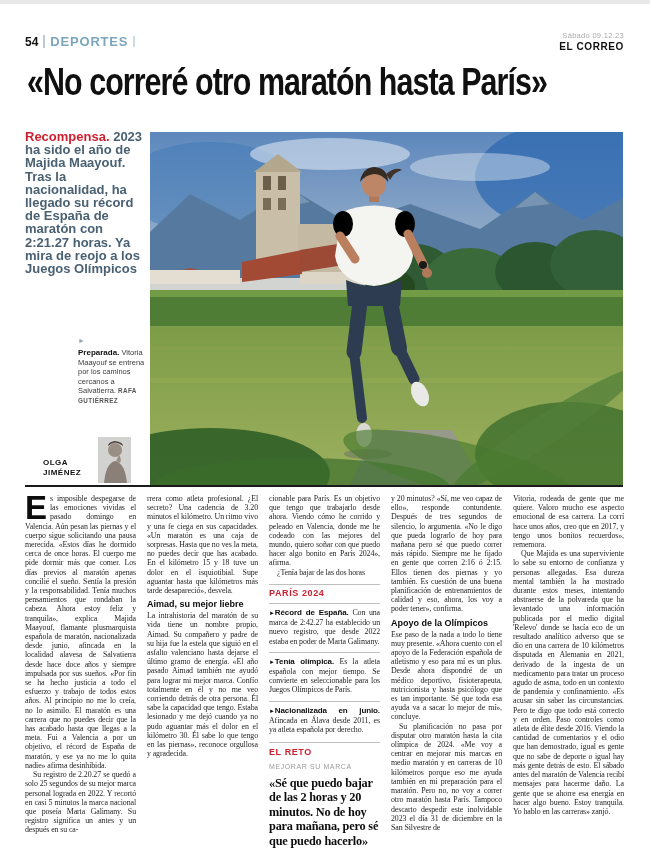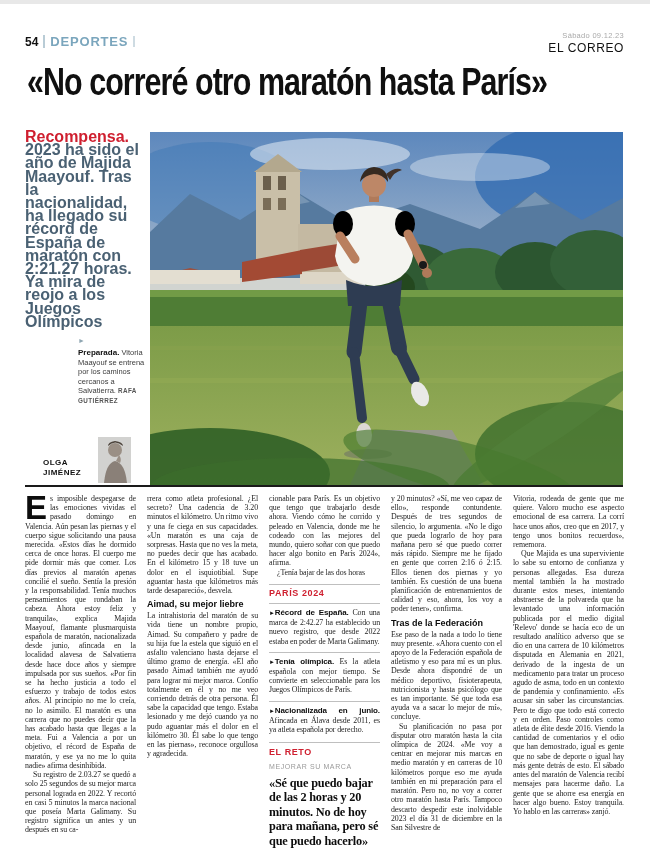--- a/index.html
+++ b/index.html
@@ -12,33 +12,33 @@
   
   .hdr-left { position:absolute; left:25px; top:30px; display:flex; align-items:center; gap:5px;
     font-family:"Liberation Sans", sans-serif; }
   .page-num { font-size:12px; font-weight:bold; color:#111; }
   .hdr-bar { width:2px; height:13px; background:#b9ccd6; }
   .hdr-bar.short { height:11px; opacity:.7; }
   .section-name { font-size:13px; font-weight:bold; letter-spacing:.8px; color:#7ba6bd; }
   .hdr-right { position:absolute; right:26px; top:27px; text-align:right;
     font-family:"Liberation Sans", sans-serif; }
   .hdr-date { font-size:7.5px; color:#a9a9a9; letter-spacing:.3px; }
-  .hdr-paper { font-size:12px; font-weight:normal; color:#111; letter-spacing:.6px; margin-top:1px; }
+  .hdr-paper { font-size:10px; font-weight:bold; color:#111; letter-spacing:.6px; margin-top:1px; }
   
   .headline {
     position:absolute; left:27px; top:56px; white-space:nowrap;
     font-family:"Liberation Sans", sans-serif; font-weight:bold;
     font-size:39px; letter-spacing:-1.2px; color:#101010;
     transform:scaleX(.78); transform-origin:0 0;
   }
   
   .lead {
     position:absolute; left:25px; top:126px; width:119px;
     font-family:"Liberation Sans", sans-serif; font-weight:bold;
-    font-size:16px; line-height:13.2px; color:#4a6173;
+    font-size:13px; line-height:13.2px; color:#4a6173;
   }
   .lead .kicker { color:#cf1f2f; }
   
   .photo { position:absolute; left:150px; top:128px; width:473px; height:353px; overflow:hidden; }
   .photo svg { display:block; width:100%; height:100%; }
   
   .caption { position:absolute; left:78px; top:333px; width:68px;
     font-family:"Liberation Sans", sans-serif; font-size:7.5px; line-height:9.6px; color:#3c3c3c; }
   .caption .cap-arrow { display:block; color:#8fa6b2; font-size:7px; line-height:8px; margin-bottom:3px; }
   .caption .cap-title { font-weight:bold; color:#111; font-size:8px; }
@@ -201,21 +201,21 @@
         <path d="M6,46 Q8,26 17,24 Q27,26 29,46 Z" fill="#8a8078"></path>
         <path d="M21,18 Q24,22 22,26 L18,24 Z" fill="#9a8f85"></path>
       </svg>
     </div>
   </div>
 
   <div class="main-rule"></div>
 
   <div class="col c1">
     <p><span class="dropcap">E</span><span>s imposible despegarse de las emociones vividas el pasado domingo en Valencia. Aún pesan las piernas y el cuerpo sigue solicitando una pausa merecida. «Estos días he dormido cerca de once horas. El cuerpo me pide dormir más que comer. Los días previos al maratón apenas concilié el sueño. Sentía la presión y la responsabilidad. Tenía muchos pensamientos que rondaban la cabeza. Ahora estoy feliz y tranquila», explica Majida Maayouf, flamante plusmarquista española de maratón, nacionalizada desde junio, afincada en la localidad alavesa de Salvatierra desde hace doce años y siempre impulsada por sus sueños. «Por fin se ha hecho justicia a todo el esfuerzo y trabajo de todos estos años. Al principio no me lo creía, no lo asimilo. El maratón es una carrera que no puedes decir que la has acabado hasta que llegas a la meta. Fui a Valencia a por un objetivo, el récord de España de maratón, y ese ya no me lo quita nadie» afirma desinhibida.</span></p>
-    <p class="ind">Su registro de 2.03.27 se quedó a solo 25 segundos de su mejor marca personal lograda en 2022. Y recortó en casi 5 minutos la marca nacional que poseía Marta Galimany. Su registro significa un antes y un después en su ca-</p>
+    <p class="ind">Su registro de 2.20.27 se quedó a solo 25 segundos de su mejor marca personal lograda en 2022. Y recortó en casi 5 minutos la marca nacional que poseía Marta Galimany. Su registro significa un antes y un después en su ca-</p>
   </div>
 
   <div class="col c2">
     <p>rrera como atleta profesional. ¿El secreto? Una cadencia de 3.20 minutos el kilómetro. Un ritmo vivo y una fe ciega en sus capacidades. «Un maratón es una caja de sorpresas. Hasta que no ves la meta, no puedes decir que has acabado. En el kilómetro 15 y 18 tuve un dolor en el isquiotibial. Supe aguantar hasta que kilómetros más tarde desapareció», desvela.</p>
     <h3 class="subhead">Aimad, su mejor liebre</h3>
     <p>La intrahistoria del maratón de su vida tiene un nombre propio, Aimad. Su compañero y padre de su hija fue la estela que siguió en el asfalto valenciano hasta dejarse el último gramo de energía. «El año pasado Aimad también me ayudó para lograr mi mejor marca. Confío totalmente en él y no me veo corriendo detrás de otra persona. Él sabe la capacidad que tengo. Estaba lesionado y me dejó cuando ya no pudo aguantar más el dolor en el kilómetro 30. Él sabe lo que tengo en las piernas», reconoce orgullosa y agradecida.</p>
   </div>
 
   <div class="col c3">
     <p>cionable para París. Es un objetivo que tengo que trabajarlo desde ahora. Viendo cómo he corrido y peleado en Valencia, donde me he codeado con las mejores del mundo, quiero soñar con que puedo hacer algo bonito en París 2024», afirma.</p>
@@ -236,21 +236,21 @@
       <div class="fb-rule"></div>
       <div class="reto-title">EL RETO</div>
       <div class="reto-kicker">MEJORAR SU MARCA</div>
       <div class="reto-quote">«Sé que puedo bajar de las 2 horas y 20 minutos. No de hoy para mañana, pero sé que puedo hacerlo»</div>
 
     </div>
   </div>
 
   <div class="col c4">
     <p>y 20 minutos? «Sí, me veo capaz de ello», responde contundente. Después de tres segundos de silencio, lo argumenta. «No le digo que pueda lograrlo de hoy para mañana pero sé que puedo correr más rápido. Siempre me he fijado en gente que corren 2:16 ó 2:15. Ellos tienen dos piernas y yo también. Es cuestión de una buena planificación de entrenamientos de calidad y eso, ahora, los voy a poder tener», confirma.</p>
-    <h3 class="subhead">Tras de la Federación</h3>
+    <h3 class="subhead">Apoyo de la Olímpicos</h3>
     <p>Ese paso de la nada a todo lo tiene muy presente. «Ahora cuento con el apoyo de la Federación española de atletismo y eso para mí es un plus. Desde ahora dispondré de un médico deportivo, fisioterapeuta, nutricionista y hasta psicólogo que es tan importante. Sé que toda esa ayuda va a sacar lo mejor de mí», concluye.</p>
     <p class="ind">Su planificación no pasa por disputar otro maratón hasta la cita olímpica de 2024. «Me voy a centrar en mejorar mis marcas en medio maratón y en carreras de 10 kilómetros porque eso me ayuda también en mi preparación para el maratón. Pero no, no voy a correr otro maratón hasta París. Tampoco descarto despedir este inolvidable 2023 el día 31 de diciembre en la San Silvestre de</p>
   </div>
 
   <div class="col c5">
     <p>Vitoria, rodeada de gente que me quiere. Valoro mucho ese aspecto emocional de esa carrera. La corrí hace unos años, creo que en 2017, y tengo unos bonitos recuerdos», rememora.</p>
     <p class="ind">Que Majida es una superviviente lo sabe su entorno de confianza y personas allegadas. Esa dureza mental también la ha mostrado durante estos meses, intentando abstraerse de la polvareda que ha levantado una información publicada por el medio digital 'Relevo' donde se hacía eco de un resultado analítico adverso que se dio en una carrera de 10 kilómetros disputada en Alemania en 2021, derivado de la ingesta de un medicamento para tratar un proceso agudo de asma, todo en un contexto de pandemia y confinamiento. «Es acusar sin saber las circunstancias. Pero te digo que todo está correcto y en orden. Paso controles como atleta de élite desde 2016. Viendo la cantidad de comentarios y el odio que han demostrado, igual es gente que no sabe de deporte o igual hay más gente detrás de esto. El sábado antes del maratón de Valencia recibí mensajes para hacerme daño. La gente que se ahorre esa energía en hacer algo bueno. Estoy tranquila. Yo hablo en las carreras» zanjó.</p>
   </div>
 
 </div>

